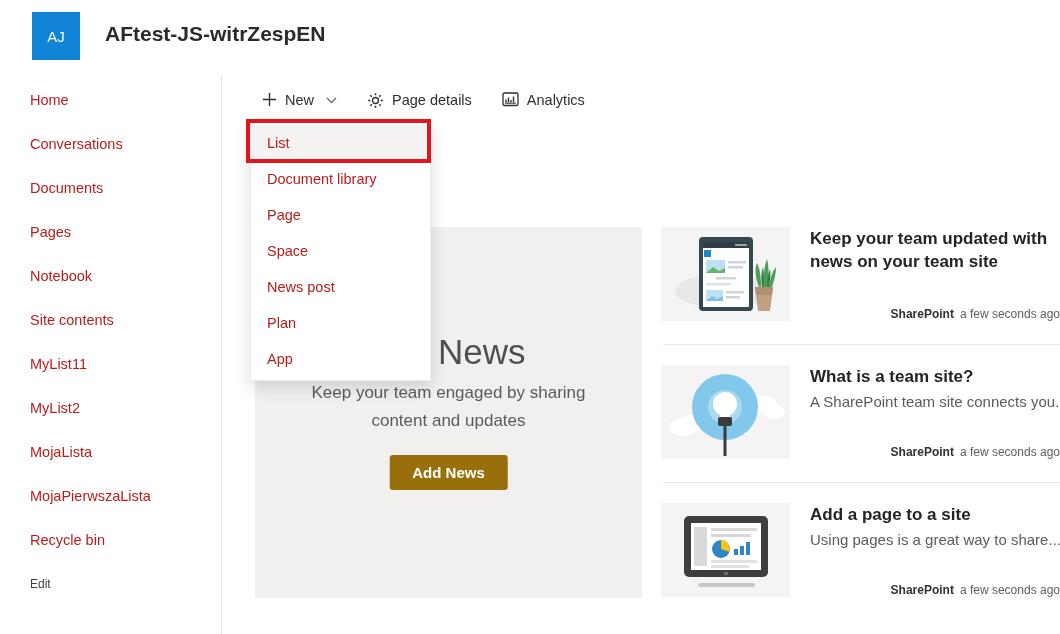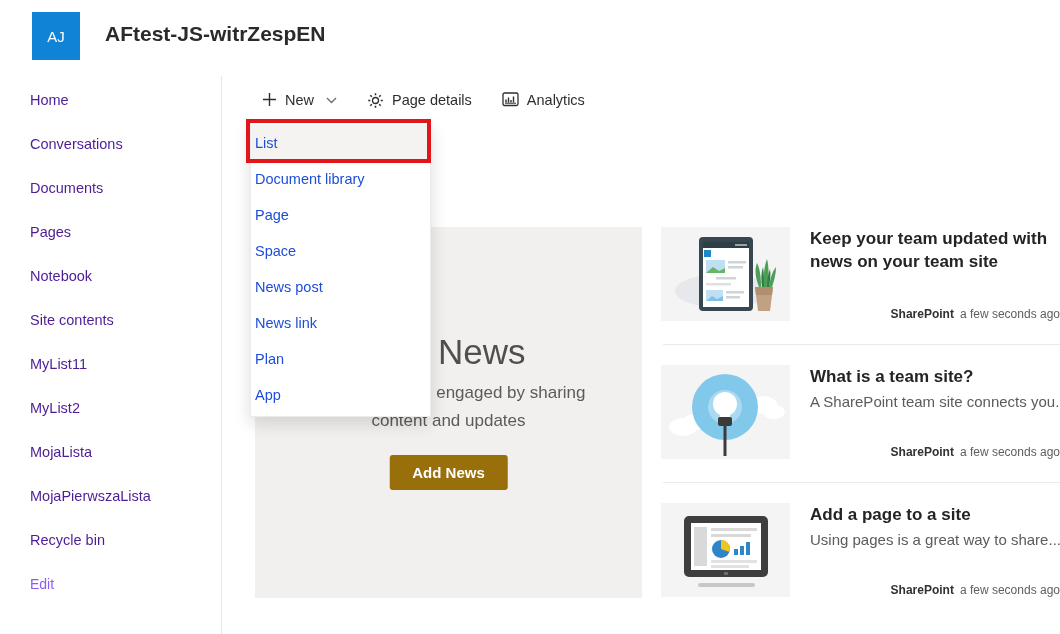--- a/index.html
+++ b/index.html
@@ -9,42 +9,42 @@
 
   
   .header { position:absolute; left:0; top:0; width:1060px; height:76px; background:#fff;text-decoration:underline; }
   .avatar { position:absolute; left:32px; top:12px; width:48px; height:48px; background:#1083d6;
             color:#fff; font-size:15px; display:flex; align-items:center; justify-content:center; }
   .site-title { position:absolute; left:105px; top:22px; font-size:21px; font-weight:700; color:#2b2a29; }
 
   
   .sidebar { position:absolute; left:0; top:76px; width:222px; height:558px; border-right:1px solid #e7e6e4; background:#fff; }
   .sidebar ul { list-style:none; padding-top:2px; }
-  .sidebar li { height:44px; line-height:44px; padding-left:30px; font-size:14.5px; color:#4c1d95; cursor:pointer; }
-  .sidebar li.edit-link { color:#8b5cf6; font-size:14px; }
+  .sidebar li { height:44px; line-height:44px; padding-left:30px; font-size:14.5px; color:#b91c1c; cursor:pointer; }
+  .sidebar li.edit-link { color:#404040; font-size:12px; }
 
   
   .toolbar { position:absolute; left:262px; top:86px; height:28px; display:flex; align-items:center; gap:30px; z-index:2; }
   .tool-btn { display:flex; gap:8px; font-size:14.5px; color:#2f2e2c; cursor:pointer; white-space:nowrap; }
   .tool-btn .chev { margin-left:4px; display:flex; align-items:center; }
 
   
   .news-panel { position:absolute; left:255px; top:227px; width:387px; height:371px; background:#f1f0ef; z-index:1; }
   .news-title { position:absolute; left:183px; top:105px; font-size:35px; font-weight:300; color:#514f4d; }
   .news-desc { position:absolute; top:152px; left:0; width:100%; text-align:center; font-size:17px;
                line-height:28px; color:#5d5b58; }
   .add-news-btn { position:absolute; top:228px; left:50%; transform:translateX(-50%);
                   background:#986f0b; color:#fff; font-weight:700; font-size:15px;
                   border:none; border-radius:3px; padding:9px 23px; cursor:pointer;
                   font-family:"Liberation Sans","DejaVu Sans",sans-serif; }
 
   
   .dropdown { position:absolute; left:250px; top:122px; width:181px; background:#fff; z-index:10;
               border:1px solid #ececeb; box-shadow:0 6px 16px rgba(0,0,0,.14); padding:2px 0 3px 0; }
-  .dropdown .menu-item { height:36px; line-height:36px; padding-left:4px; font-size:14.5px; color:#1d4ed8; cursor:pointer; }
+  .dropdown .menu-item { height:36px; line-height:36px; padding-left:16px; font-size:14.5px; color:#b91c1c; cursor:pointer; }
   .dropdown .menu-item.hovered { background:#f4f3f2; }
   .highlight-box { position:absolute; left:246px; top:119px; width:185px; height:44px;
                    border:4px solid #e2161a; z-index:11; pointer-events:none; }
 
   
   .cards { position:absolute; left:661px; top:227px; width:399px; z-index:1; }
   .card { display:flex; height:94px; }
   .thumb { width:129px; height:94px; flex:0 0 129px; background:#f4f4f4; cursor:pointer; }
   .card-text { display:flex; flex-direction:column; margin-left:20px; width:250px; }
   .card-title { font-size:17px; font-weight:700; color:#252423; line-height:23px; cursor:pointer; }
@@ -235,20 +235,19 @@
     </div>
 
   </section>
 
   <div class="dropdown">
     <div class="menu-item hovered">List</div>
     <div class="menu-item">Document library</div>
     <div class="menu-item">Page</div>
     <div class="menu-item">Space</div>
     <div class="menu-item">News post</div>
-    <div class="menu-item">News link</div>
     <div class="menu-item">Plan</div>
     <div class="menu-item">App</div>
   </div>
 
   <div class="highlight-box"></div>
 
 </div>
 
 </body></html>

